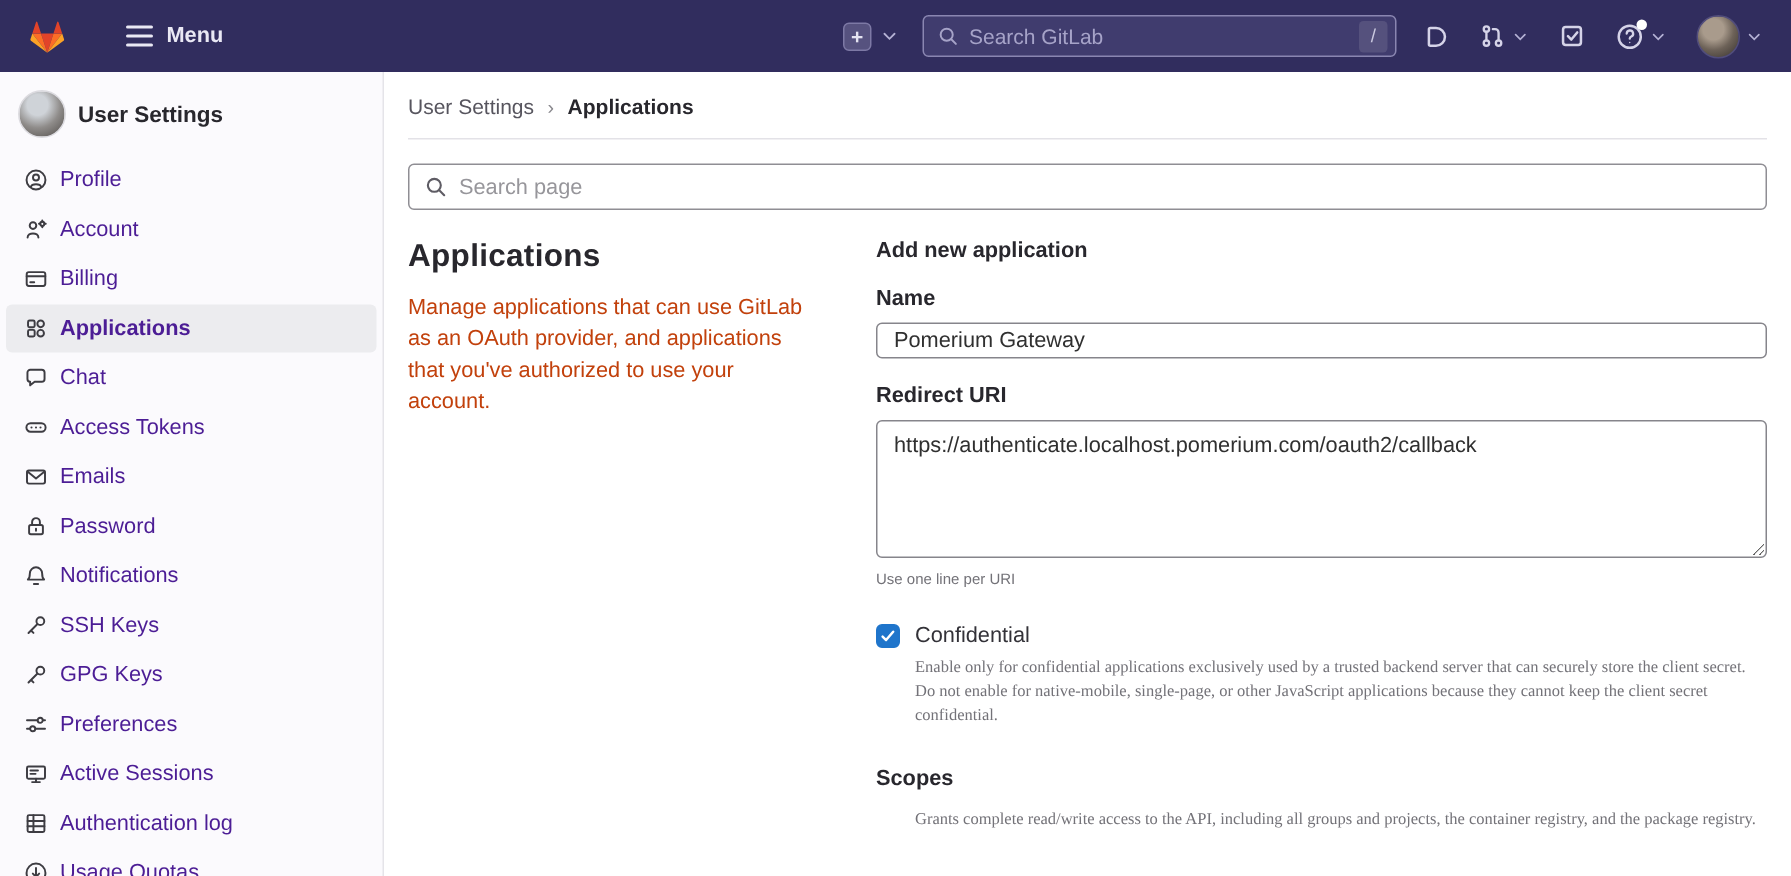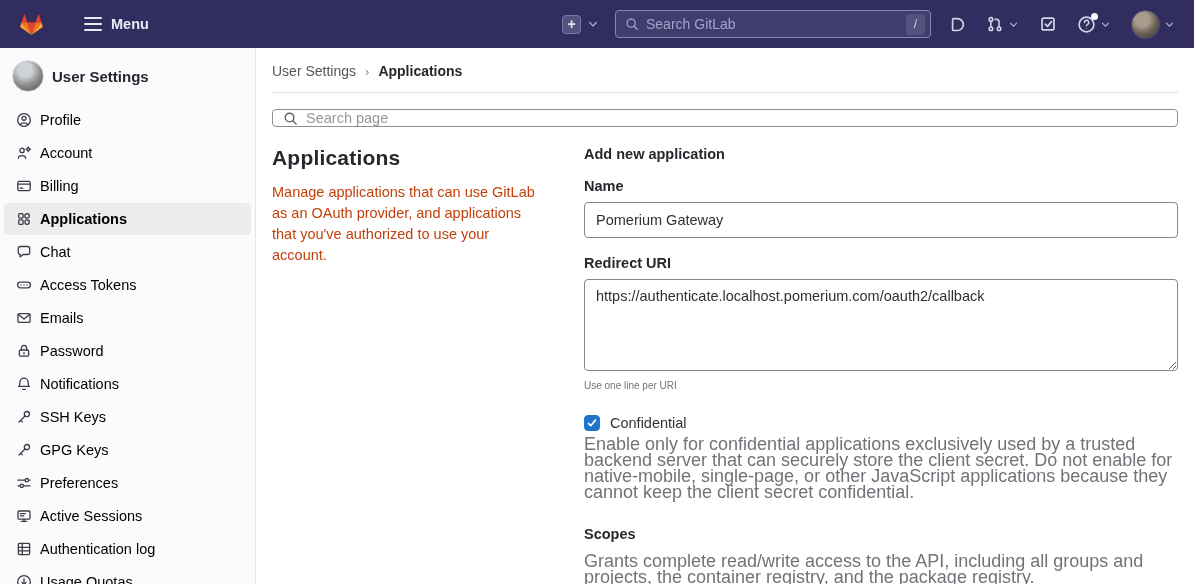--- a/index.html
+++ b/index.html
@@ -28,55 +28,55 @@
 
   
   .shell { display: flex; height: 536px; }
 
   
   .sidebar { width: 256px; flex: 0 0 256px; background: #fbfafd; border-right: 1px solid #e5e4e9; padding-top: 8px; overflow: hidden; }
   .sb-header { display: flex; align-items: center; gap: 8px; padding: 0 12px; height: 40px; margin-bottom: 8px; }
   .sb-avatar { width: 32px; height: 32px; border-radius: 50%; background: radial-gradient(circle at 40% 30%, #cfd3d8 0 25%, #8f8c8a 55%, #4e4a47 100%); border: 1px solid #dcdbe0; flex: 0 0 32px; }
   .sb-title { font-weight: bold; font-size: 15px; color: #28272d; }
   .sb-list { list-style: none; }
-  .sb-item { display: flex; align-items: center; gap: 8px; height: 32px; margin: 0 4px 1px 4px; padding: 0 8px 0 12px; border-radius: 4px; cursor: pointer; color: #000000; font-size: 14.5px; }
+  .sb-item { display: flex; align-items: center; gap: 8px; height: 32px; margin: 0 4px 1px 4px; padding: 0 8px 0 12px; border-radius: 4px; cursor: pointer; color: #4c1d95; font-size: 14.5px; }
   .sb-item.active { background: #ececef; font-weight: bold; }
   .sb-icon { width: 16px; height: 16px; flex: 0 0 16px; display: flex; align-items: center; justify-content: center; }
   .sb-icon svg { stroke: #3d3c42; fill: none; stroke-width: 1.3; stroke-linecap: round; stroke-linejoin: round; }
 
   
   .main { flex: 1; padding: 0 16px; overflow: hidden; }
   .breadcrumb { display: flex; align-items: center; gap: 9px; padding: 15px 0 13px 0; border-bottom: 1px solid #e3e2e7; font-size: 14px; }
   .crumb-link { color: #57555e; cursor: pointer; text-decoration: none; }
   .crumb-sep { color: #89888d; font-size: 13px; }
   .crumb-current { color: #28272d; font-weight: bold; }
-  .page-search { margin-top: 16px; height: 18px; border: 1px solid #8f8e94; border-radius: 4px; display: flex; align-items: center; gap: 8px; padding: 0 10px; background: #fff; cursor: text; }
+  .page-search { margin-top: 16px; height: 31px; border: 1px solid #8f8e94; border-radius: 4px; display: flex; align-items: center; gap: 8px; padding: 0 10px; background: #fff; cursor: text; }
   .page-search input { flex: 1; border: 0; outline: none; font-size: 14.5px; font-family: inherit; color: #303030; }
   .page-search input::placeholder { color: #97969b; }
 
   .columns { display: flex; margin-top: 18px; }
   .col-left { width: 272px; flex: 0 0 272px; margin-right: 40px; }
   .col-left h1 { font-size: 21px; line-height: 26px; color: #28272d; letter-spacing: .2px; }
   .col-desc { margin-top: 11px; font-size: 14.5px; line-height: 21px; color: #c2410c; }
   .col-right { flex: 1; min-width: 0; }
   .form-heading { font-size: 14.5px; font-weight: bold; color: #28272d; line-height: 18px; }
   .field-label { font-size: 14.5px; font-weight: bold; color: #28272d; line-height: 18px; margin-top: 14px; }
   .field-label.mt { margin-top: 16px; }
-  .text-input { margin-top: 7px; width: 100%; height: 36px; border: 1px solid #86858b; border-radius: 4px; padding: 0 11px; font-size: 14.5px; font-family: inherit; color: #303030; outline: none; background: #fff; }
+  .text-input { margin-top: 7px; width: 100%; height: 24px; border: 1px solid #86858b; border-radius: 4px; padding: 0 11px; font-size: 14.5px; font-family: inherit; color: #303030; outline: none; background: #fff; }
   .text-area { margin-top: 7px; width: 100%; height: 92px; border: 1px solid #86858b; border-radius: 4px; padding: 7px 11px; font-size: 14.5px; font-family: inherit; color: #303030; outline: none; resize: vertical; line-height: 19px; }
   .hint { margin-top: 6px; color: #737278; font-size: 10px; }
 
   .check-row { display: flex; align-items: flex-start; gap: 10px; }
   .check-row.confidential { margin-top: 22px; }
   .checkbox { width: 16px; height: 16px; flex: 0 0 16px; border: 1px solid #89888d; border-radius: 4px; background: #fff; cursor: pointer; display: flex; align-items: center; justify-content: center; margin-top: 2px; }
   .checkbox svg { display: none; }
   .checkbox.checked { background: #1f75cb; border-color: #1f75cb; }
   .checkbox.checked svg { display: block; }
   .check-label { font-size: 14.5px; color: #333238; cursor: pointer; line-height: 20px; }
-  .check-desc { margin-top: 3px; color: #737278; font-size: 18px; line-height: 16px; }
+  .check-desc { margin-left: 26px; margin-top: 3px; color: #737278; font-size: 11px; line-height: 16px; font-family: Liberation Serif, serif; }
   .scopes-label { margin-top: 26px; font-size: 14.5px; font-weight: bold; color: #28272d; }
   .scope-item { margin-top: 11px; }
 </style>
 </head>
 <body>
 
 <header class="navbar">
   <div class="logo">
     <svg width="27" height="27" viewBox="0 0 24 24">
       <path fill="#e24329" d="m12 21.42 3.684-11.333H8.32L12 21.42Z"></path>

